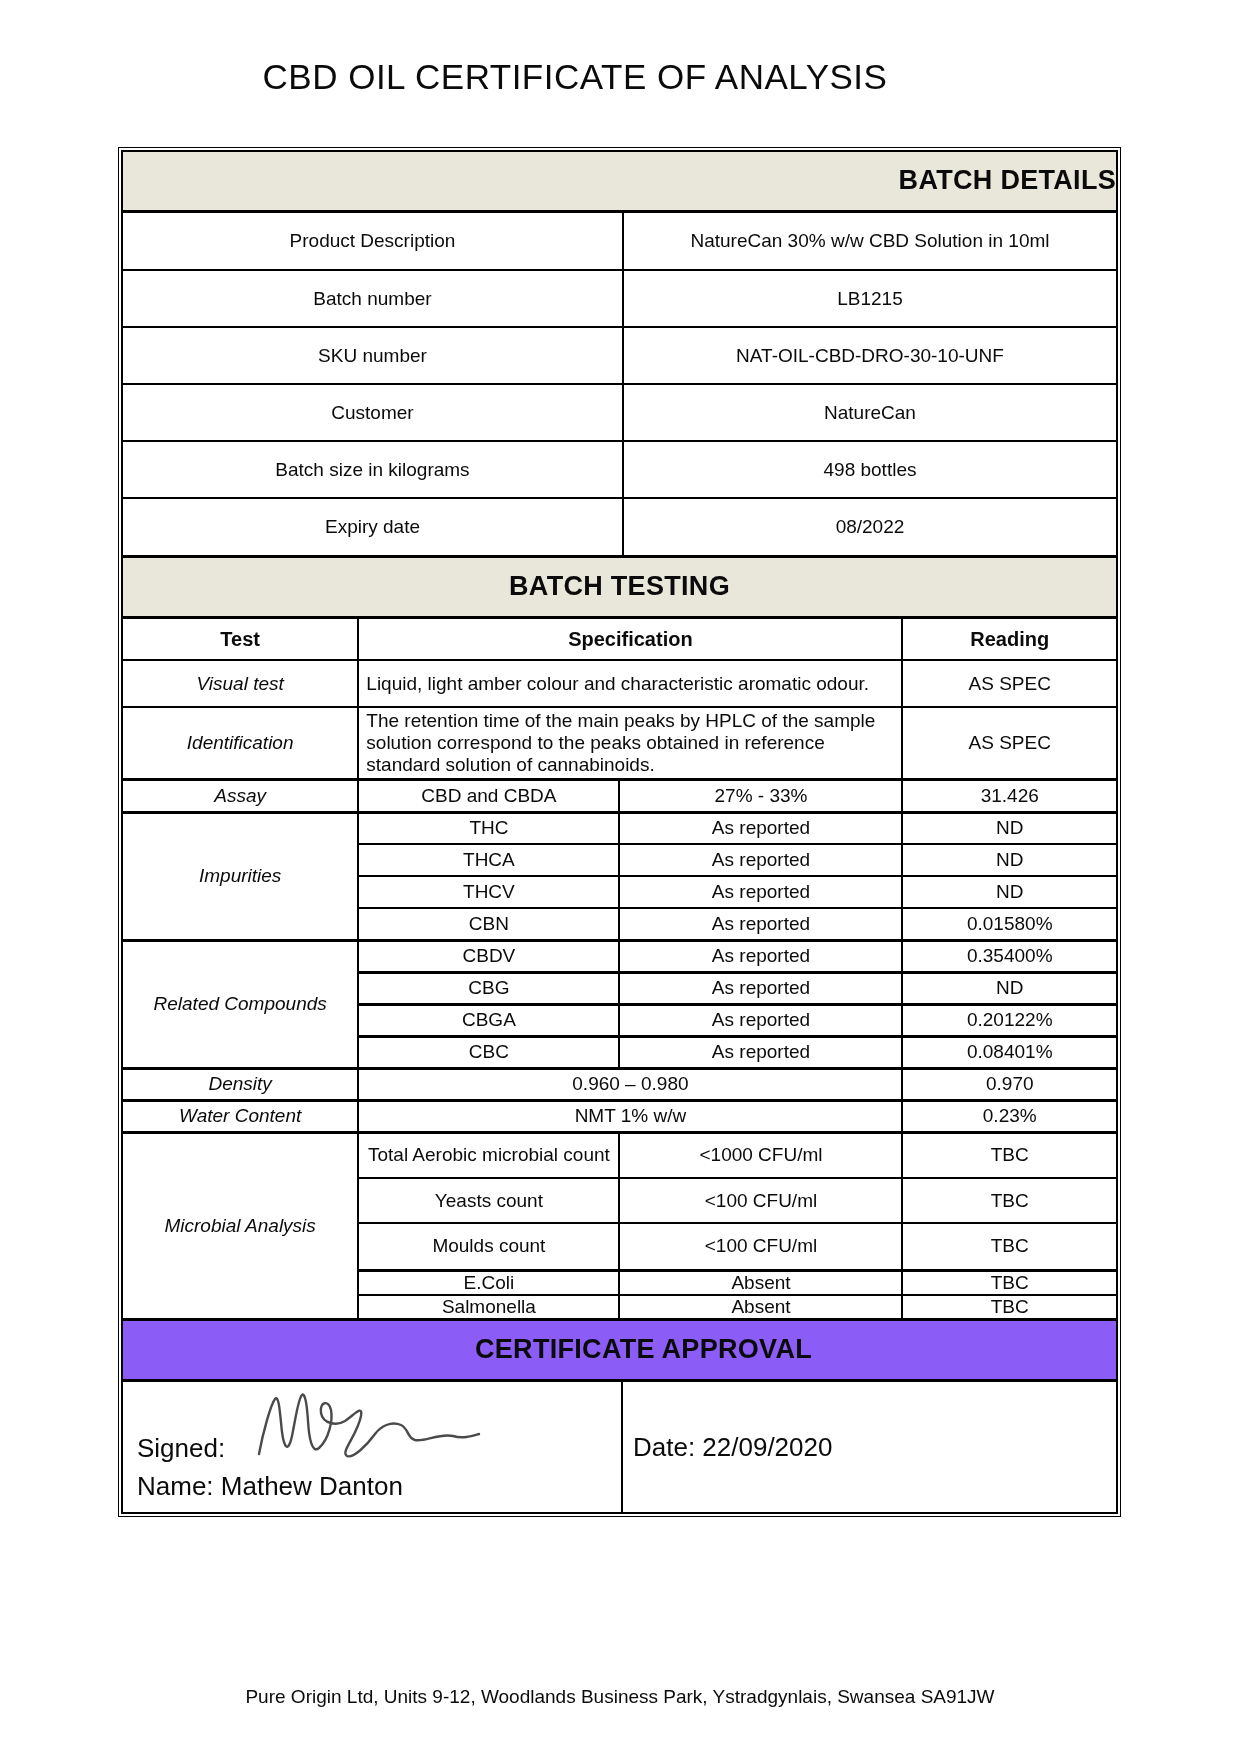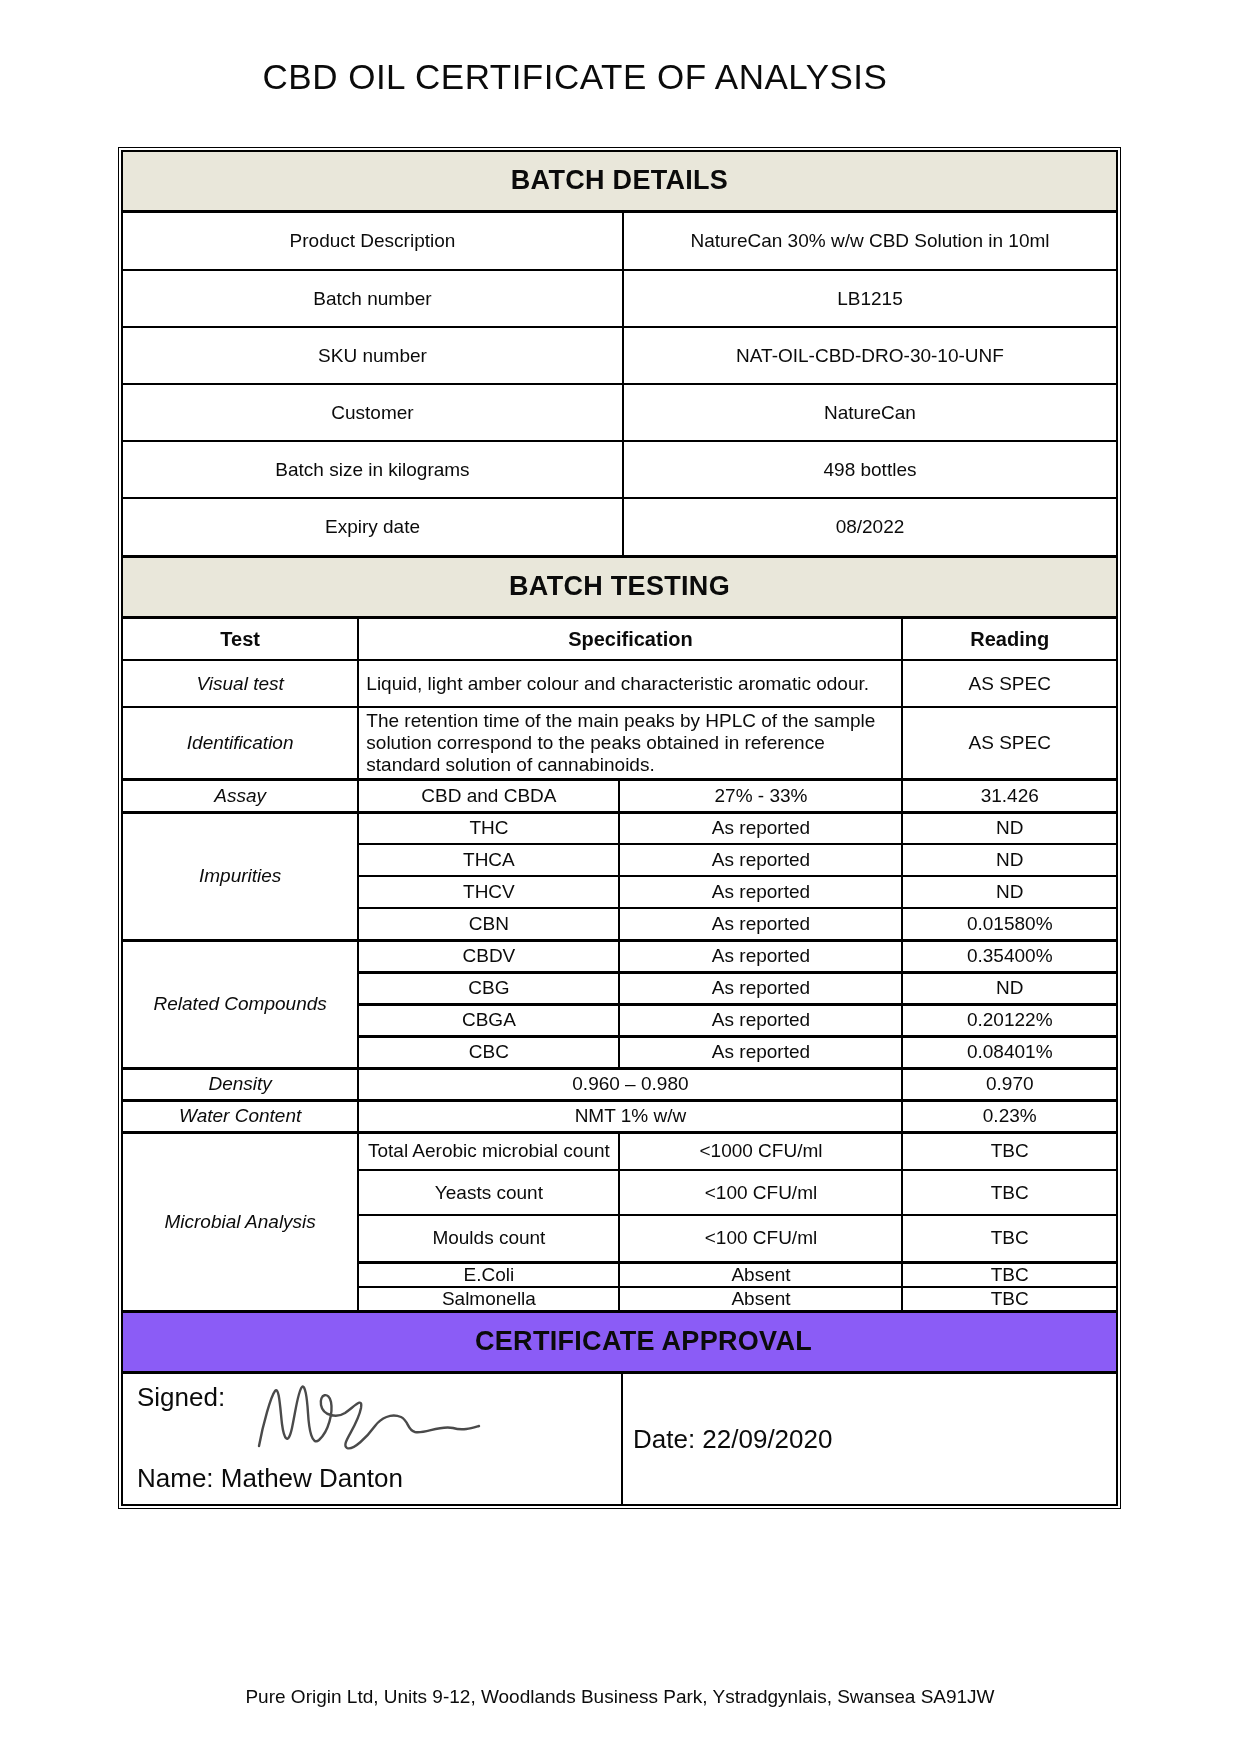--- a/index.html
+++ b/index.html
@@ -50,34 +50,34 @@
   .tname { font-style: italic; }
   .bold { font-weight: bold; }
   .spec-left { text-align: left; padding-left: 7px; padding-right: 7px; line-height: 1.15; }
   tr.hrow td { height: 41px; font-size: 20px; margin-top: 20px; }
   tr.t3 > td { border-top-width: 3px; }
   tr.t1 > td { border-top-width: 1px; }
   tr.rh47 td { height: 47px; }
   tr.rh66 td { height: 66px; }
   tr.rh33 td { height: 33px; }
   tr.rh32 td { height: 32px; }
-  tr.rh46 td { height: 38px; }
+  tr.rh46 td { height: 46px; }
   tr.rh45 td { height: 45px; border-radius: 20px; }
   tr.rh25 td { height: 25px; padding-top: 0; padding-bottom: 0; margin-top: 8px; }
   tr.rh23 td { height: 23px; padding-top: 0; padding-bottom: 0; }
   .microcell { line-height: 1.1; }
   .approval-body { display: flex; height: 130px; }
   .approval-left {
     width: 50.35%;
     border-right: 2px solid #000;
     padding: 8px 14px 10px 14px;
     display: flex; flex-direction: column; justify-content: space-between;
     font-size: 26px;
   }
-  .signed-line { display: flex; align-items: flex-start; }
+  .signed-line { display: flex; align-items: flex-end; }
   .signed-line svg { margin-left: 26px; margin-top: -4px; }
   .approval-right {
     flex: 1;
     display: flex; align-items: center;
     padding-left: 10px;
     font-size: 26px;
   }
   .footer {
     position: absolute;
     top: 1686px; left: 0; width: 1240px;
@@ -85,21 +85,21 @@
     font-size: 19px;
   }
 </style>
 </head>
 <body>
 
 <h1 class="title">CBD OIL CERTIFICATE OF ANALYSIS</h1>
 
 <div class="doc">
 
-  <div class="section-header" style="background: rgb(233, 231, 218);">BATCH DETAILS</div>
+  <div class="section-header" style="background: rgb(233, 231, 218); text-align: right;">BATCH DETAILS</div>
   <table class="details">
     <colgroup>
         <col style="width:50.35%">
         <col>
       </colgroup>
     <tbody>
         <tr>
       <td>Product Description</td>
       <td>NatureCan 30% w/w CBD Solution in 10ml</td>
     </tr>

